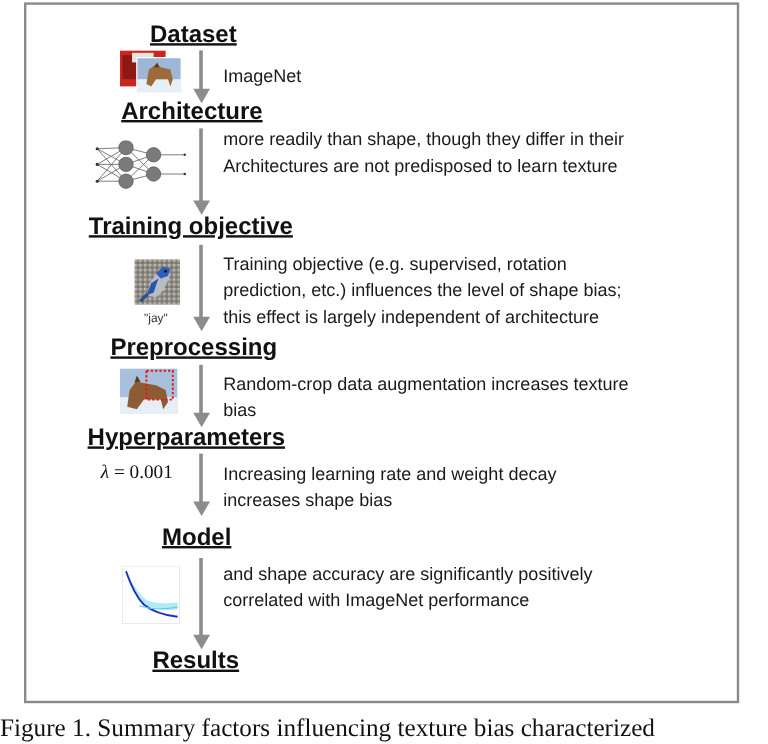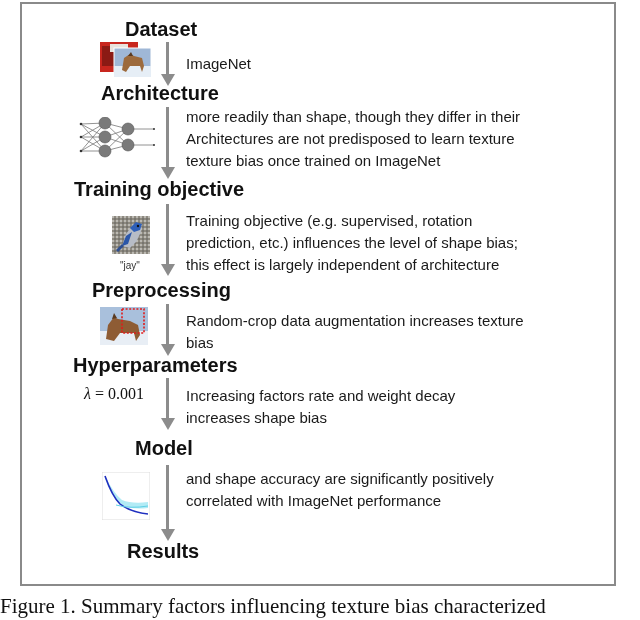--- a/index.html
+++ b/index.html
@@ -25,20 +25,21 @@
       box-sizing: content-box;
       background: #ffffff;
     }
     .stage-title {
       position: absolute;
       font-weight: bold;
       font-size: 20px;
       line-height: 22px;
       color: #111111;
       white-space: nowrap;
+      text-decoration: underline;
     }
     .desc {
       position: absolute;
       left: 186px;
       font-size: 15px;
       line-height: 22px;
       color: #1a1a1a;
       white-space: nowrap;
     }
     .arrow {
@@ -153,21 +154,20 @@
       <circle cx="76" cy="28" r="1"></circle>
   </g>
 </svg>
 <div class="arrow" style="top:107px; height:72px;">
   <div class="shaft" style="height:62px;"></div>
   <div class="head" style="top:60px;"></div>
 </div>
 <div class="desc" style="top:106px;">
   <div>more readily than shape, though they differ in their</div>
   <div>Architectures are not predisposed to learn texture</div>
-  <div>texture bias once trained on ImageNet</div>
 </div>
 
 <div class="stage-title" style="left:74px; top:178px;">Training objective</div>
 <svg class="thumb" style="left:112px; top:216px;" width="38" height="38">
   <rect x="0" y="0" width="38" height="38" fill="#8e8a80"></rect>
   <rect x="0" y="0" width="38" height="38" fill="url(#noise)" opacity="0.4"></rect>
   <path d="M10 30 L14 18 L20 10 L26 8 L30 12 L28 18 L24 26 L18 32 Z" fill="#b7bcc6"></path>
   <path d="M18 12 L24 6 L30 8 L28 14 L22 16 Z" fill="#2f5fb8"></path>
   <path d="M10 30 L14 20 L20 16 L16 28 Z" fill="#2a56a8"></path>
   <path d="M4 34 L10 28 L12 30 L6 36 Z" fill="#2e4f90"></path>
@@ -201,21 +201,21 @@
   <div>bias</div>
 </div>
 
 <div class="stage-title" style="left:73px; top:354px;">Hyperparameters</div>
 <div class="lambda"><span class="sym">λ</span><span> = 0.001</span></div>
 <div class="arrow" style="top:378px; height:52px;">
   <div class="shaft" style="height:42px;"></div>
   <div class="head" style="top:40px;"></div>
 </div>
 <div class="desc" style="top:385px;">
-  <div>Increasing factors rate and weight decay</div>
+  <div>Increasing learning rate and weight decay</div>
   <div>increases shape bias</div>
 </div>
 
 <div class="stage-title" style="left:135px; top:437px;">Model</div>
 <svg class="thumb" style="left:102px; top:472px;" width="48" height="48">
   <rect x="0" y="0" width="48" height="48" fill="#ffffff" stroke="#dddddd" stroke-width="1"></rect>
   <path d="M3 6 Q10 26 18 32 Q28 38 46 36 L46 30 Q30 32 20 28 Q12 22 3 4 Z" fill="#9fe6f2" opacity="0.8"></path>
   <path d="M3 4 Q10 24 18 32 Q28 40 46 42" fill="none" stroke="#1f2fbf" stroke-width="1.6"></path>
   <path d="M14 33 Q28 37 46 34" fill="none" stroke="#5fd0e6" stroke-width="1"></path>
 </svg>

